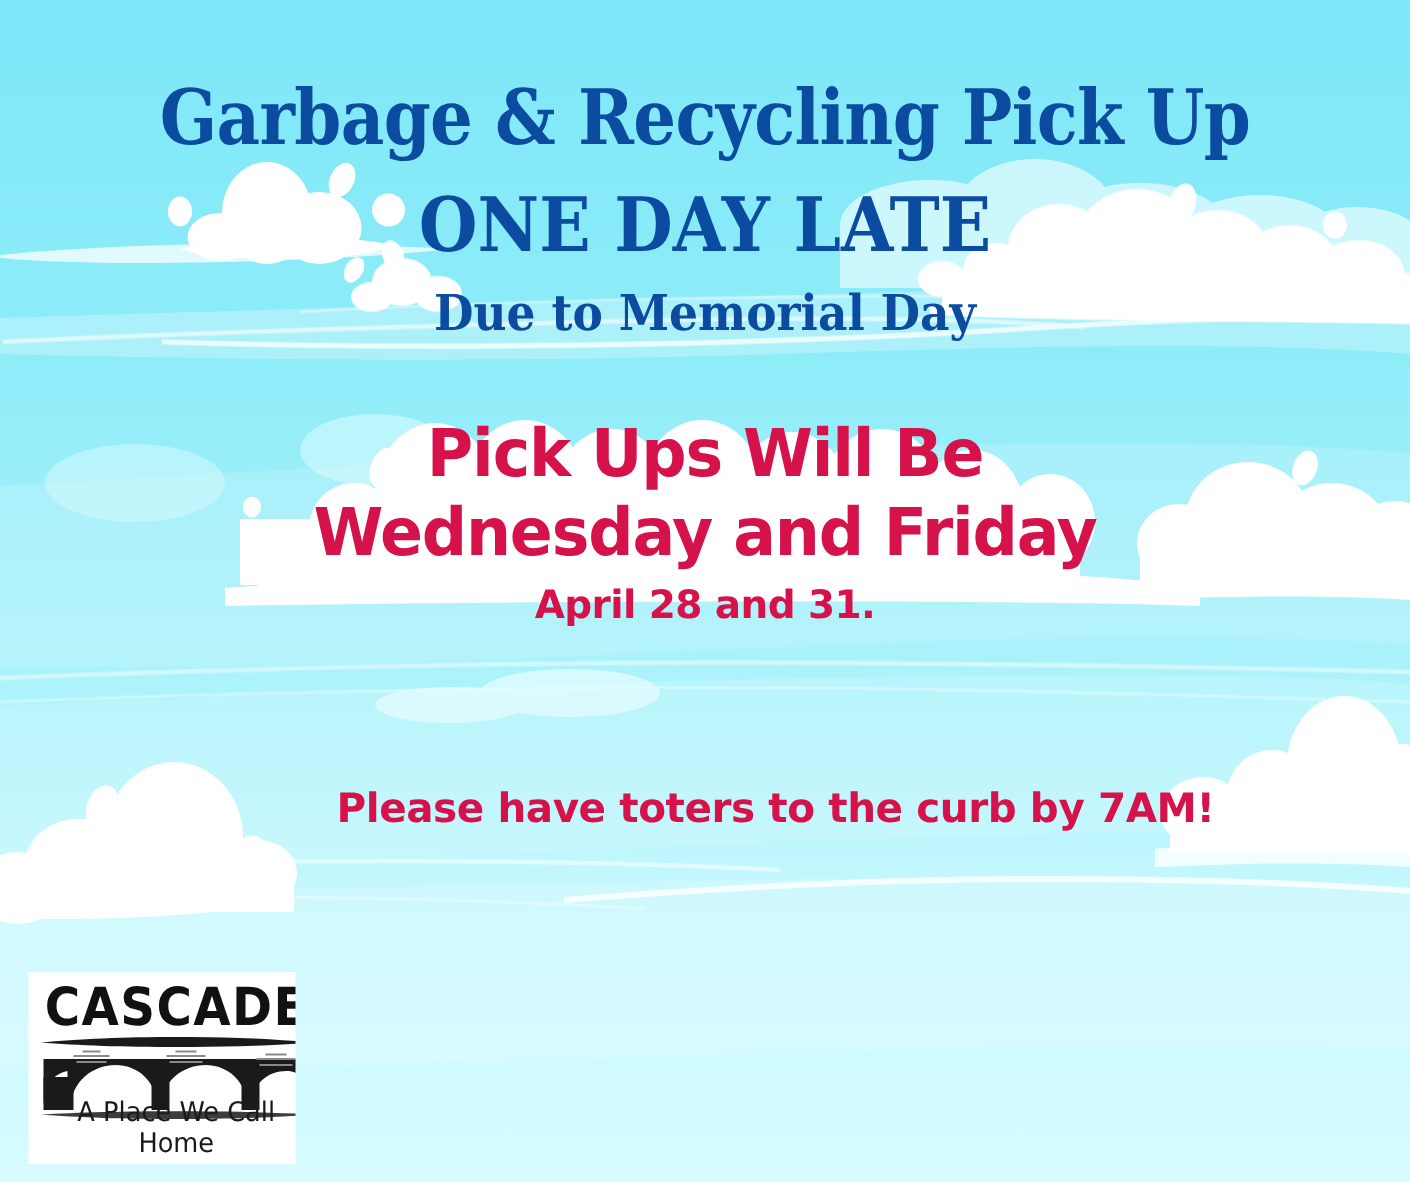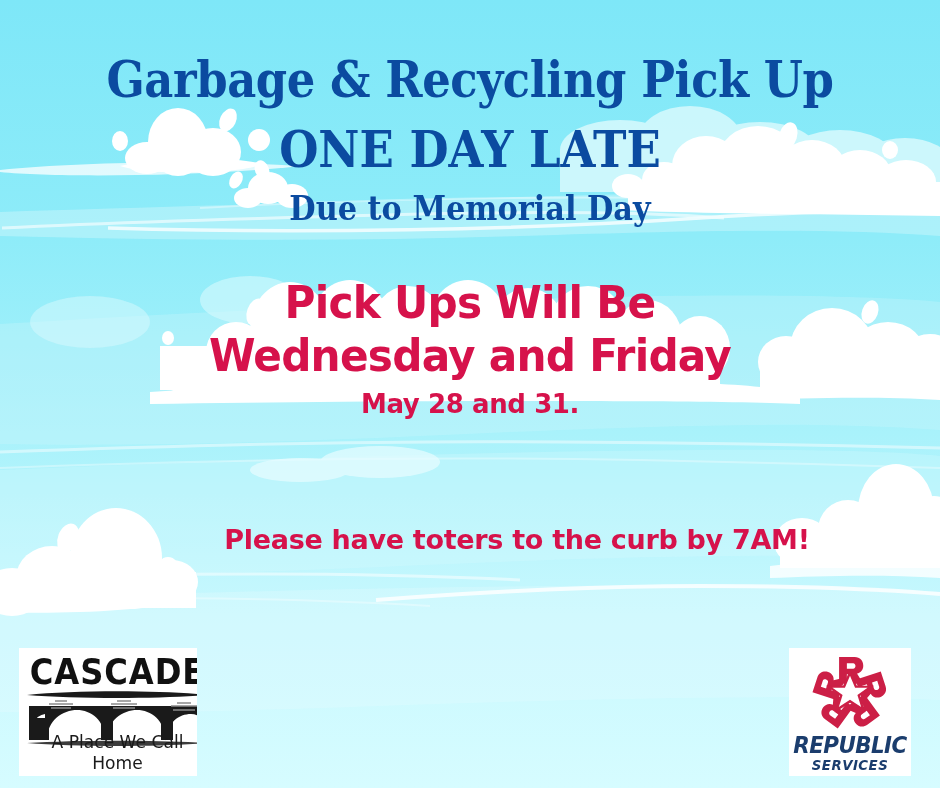--- a/index.html
+++ b/index.html
@@ -357,21 +357,21 @@
     </g>
   </svg>
 
   <div class="text-stack">
     <div class="line-garbage">Garbage &amp; Recycling Pick Up</div>
     <div class="line-oneday">ONE DAY LATE</div>
     <div class="line-due">Due to Memorial Day</div>
 
     <div class="line-pickups">Pick Ups Will Be</div>
     <div class="line-wedfri">Wednesday and Friday</div>
-    <div class="line-dates">May 28 and 31.</div>
+    <div class="line-dates">April 28 and 31.</div>
 
     <div class="line-toters">Please have toters to the curb by 7AM!</div>
   </div>
 
   <div class="cascade-logo">
     <div class="cascade-word">CASCADE</div>
 
     <svg class="cascade-bridge" width="185" height="62" viewBox="0 0 185 62" xmlns="http://www.w3.org/2000/svg">
 
       <path d="M2,5 C50,0 135,0 183,5 C135,9 50,9 2,5 Z" fill="#1a1a1a"></path>
@@ -395,50 +395,14 @@
         <path d="M86,14 L112,14 M88,18 L110,18 M92,11 L106,11"></path>
         <path d="M146,16 L172,16 M148,20 L170,20 M152,13 L166,13"></path>
       </g>
 
       <path d="M2,53 C50,50 135,50 183,53 C135,57 50,57 2,53 Z" fill="#1a1a1a" opacity="0.85"></path>
     </svg>
 
     <div class="cascade-tagline">A Place We Call Home</div>
   </div>
 
-  <div class="republic-logo">
-    <svg class="republic-star" width="100" height="78" viewBox="0 0 100 100" xmlns="http://www.w3.org/2000/svg">
-      <g fill="#cc1f46">
-
-        <g transform="translate(50,50)">
-          <g transform="rotate(0) translate(-14,-46)">
-            <path d="M0,0 L20,0 C27,0 31,5 31,11 C31,16 28,20 23,21 L31,34 L20,34 L14,22 L10,22 L10,34 L0,34 Z
-                     M10,8 L10,15 L18,15 C20,15 21,13 21,11.5 C21,10 20,8 18,8 Z"></path>
-          </g>
-          <g transform="rotate(72) translate(-14,-46)">
-            <path d="M0,0 L20,0 C27,0 31,5 31,11 C31,16 28,20 23,21 L31,34 L20,34 L14,22 L10,22 L10,34 L0,34 Z
-                     M10,8 L10,15 L18,15 C20,15 21,13 21,11.5 C21,10 20,8 18,8 Z"></path>
-          </g>
-          <g transform="rotate(144) translate(-14,-46)">
-            <path d="M0,0 L20,0 C27,0 31,5 31,11 C31,16 28,20 23,21 L31,34 L20,34 L14,22 L10,22 L10,34 L0,34 Z
-                     M10,8 L10,15 L18,15 C20,15 21,13 21,11.5 C21,10 20,8 18,8 Z"></path>
-          </g>
-          <g transform="rotate(216) translate(-14,-46)">
-            <path d="M0,0 L20,0 C27,0 31,5 31,11 C31,16 28,20 23,21 L31,34 L20,34 L14,22 L10,22 L10,34 L0,34 Z
-                     M10,8 L10,15 L18,15 C20,15 21,13 21,11.5 C21,10 20,8 18,8 Z"></path>
-          </g>
-          <g transform="rotate(288) translate(-14,-46)">
-            <path d="M0,0 L20,0 C27,0 31,5 31,11 C31,16 28,20 23,21 L31,34 L20,34 L14,22 L10,22 L10,34 L0,34 Z
-                     M10,8 L10,15 L18,15 C20,15 21,13 21,11.5 C21,10 20,8 18,8 Z"></path>
-          </g>
-
-          <path d="M0,-30 L8.8,-9.3 L31,-9.3 L13,3.6 L19.5,25 L0,12.5 L-19.5,25 L-13,3.6 L-31,-9.3 L-8.8,-9.3 Z" fill="#cc1f46"></path>
-
-          <path d="M0,-22 L6.5,-6.8 L22.5,-6.8 L9.5,2.6 L14.3,18 L0,8.8 L-14.3,18 L-9.5,2.6 L-22.5,-6.8 L-6.5,-6.8 Z" fill="#ffffff"></path>
-        </g>
-      </g>
-    </svg>
-
-    <div class="republic-word">REPUBLIC</div>
-    <div class="republic-sub">SERVICES</div>
-  </div>
 
 </div>
 
 </body></html>

